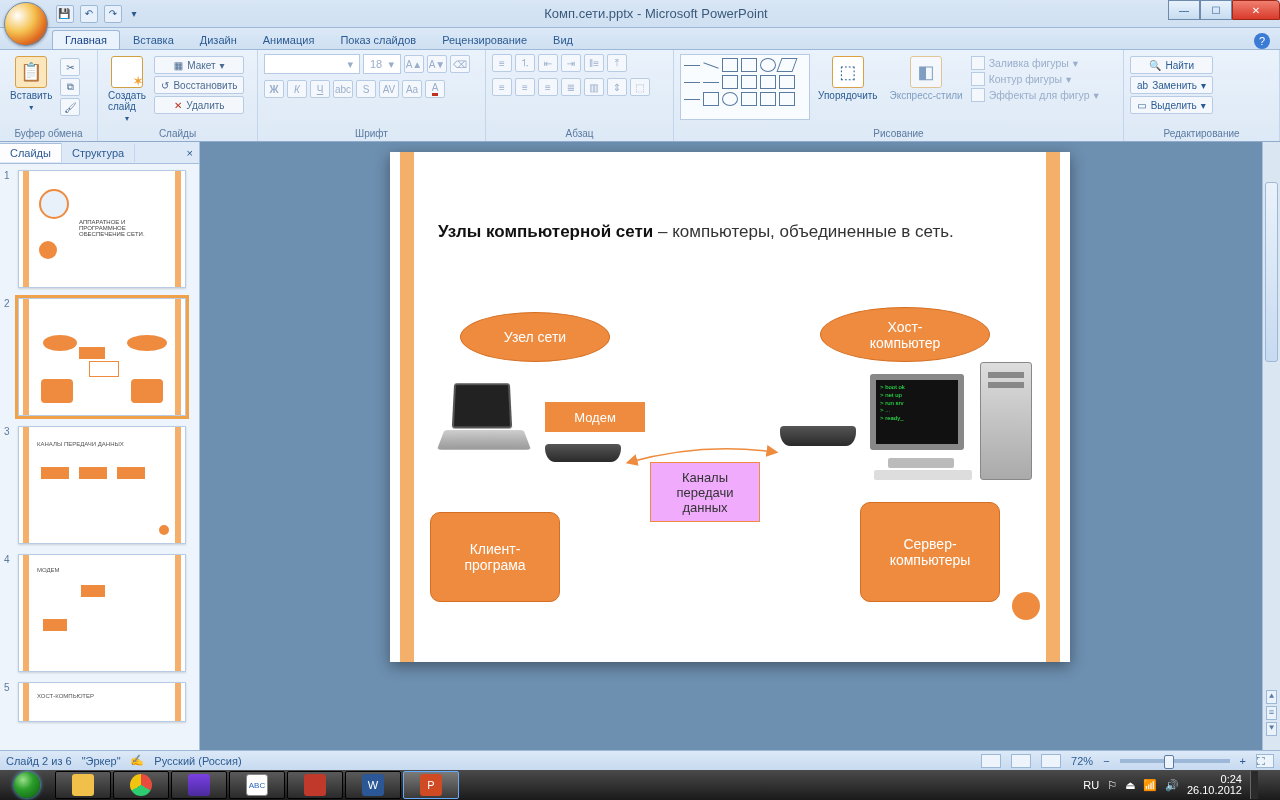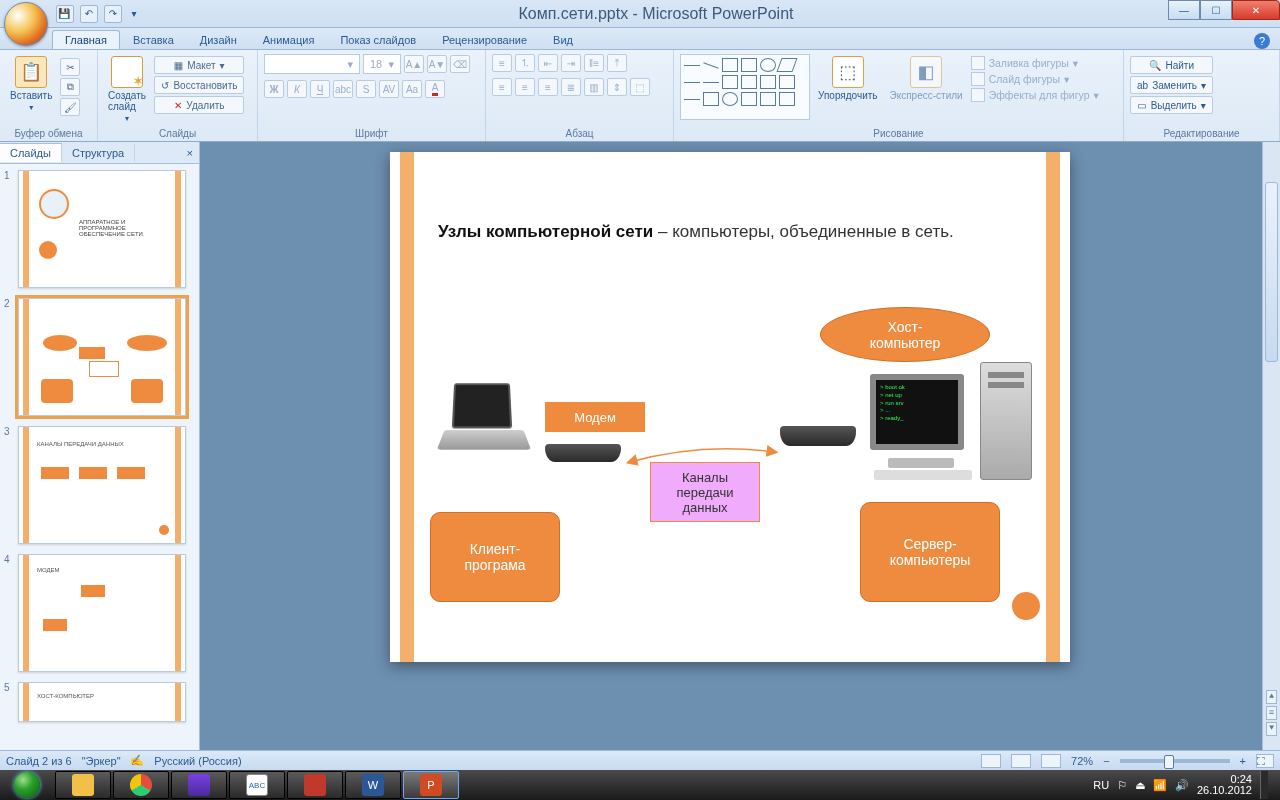--- a/index.html
+++ b/index.html
@@ -2,21 +2,21 @@
 <html><head>
 <meta charset="utf-8">
 <style>
   * { box-sizing: border-box; margin: 0; padding: 0; font-family: "Segoe UI", Tahoma, sans-serif; }
   html, body { width: 1280px; height: 800px; overflow: hidden; background: #5b7f9e; }
   
   .titlebar { height: 28px; background: linear-gradient(#d8e6f5,#cfe0f2); display:flex; align-items:center; position:relative; border-bottom:1px solid #9db8d6; }
   .office-btn { position:absolute; left:4px; top:2px; width:44px; height:44px; border-radius:50%; background:radial-gradient(circle at 30% 30%,#fff,#f5c251 40%,#e06a1e 70%,#2a6bb3); border:1px solid #6b8aac; z-index:10; box-shadow:0 1px 3px rgba(0,0,0,.3);}
   .qat { margin-left:56px; display:flex; gap:6px; align-items:center; }
   .qat-btn { width:18px; height:18px; background:#e8f0fb; border:1px solid #9db8d6; border-radius:2px; font-size:10px; display:flex; align-items:center; justify-content:center; color:#2b5b93;}
-  .title-text { position:absolute; left:50%; transform:translateX(-50%); font-size:16px; color:#3b5a7a;padding-left:32px; }
+  .title-text { position:absolute; left:50%; transform:translateX(-50%); font-size:13px; color:#3b5a7a;padding-left:32px; }
   .win-controls { position:absolute; right:0; top:0; display:flex; }
   .win-btn { width:32px; height:20px; border:1px solid #6b8aac; background:linear-gradient(#e8f2fc,#c8dcf0); display:flex;align-items:center;justify-content:center; font-size:10px; color:#2b5b93;}
   .win-btn.close { width:48px; background:linear-gradient(#f08070,#d93a2a); color:#fff; border-color:#a02818; border-top-right-radius:4px;}
   
   .ribbon-tabs { height:22px; background:linear-gradient(#dce9f7,#cfe0f2); display:flex; align-items:flex-end; padding-left:52px; gap:0; border-bottom:1px solid #9db8d6;}
   .ribbon-tab { padding:3px 12px; font-size:11px; color:#2b5b93; border:1px solid transparent; border-bottom:none; cursor:default;}
   .ribbon-tab.active { background:#eaf2fb; border-color:#9db8d6; border-top-left-radius:3px; border-top-right-radius:3px; color:#15428b;}
   .help-icon { margin-left:auto; margin-right:10px; width:16px;height:16px;border-radius:50%;background:#3a7bd5;color:#fff;font-size:11px;display:flex;align-items:center;justify-content:center;}
   
   .ribbon { height:92px; background:linear-gradient(#eaf2fb,#dde9f6); border-bottom:1px solid #8faacb; display:flex; }
@@ -70,21 +70,21 @@
   .statusbar .spacer{flex:1;}
   .viewbtn { width:20px;height:14px;border:1px solid #9db8d6;background:#eef4fb;}
   .zoom-slider { width:110px; height:4px; background:#9db8d6; position:relative;}
   .zoom-slider::after{content:"";position:absolute;left:44px;top:-4px;width:8px;height:12px;background:#eef4fb;border:1px solid #5a7aa0;border-radius:2px;}
   
   .taskbar { position:absolute; left:0; right:0; bottom:0; height:30px; background:linear-gradient(#4a4a4a,#1a1a1a); display:flex; align-items:center;}
   .startbtn { width:54px; height:30px; display:flex; align-items:center; justify-content:center;}
   .startbtn .orb{width:26px;height:26px;border-radius:50%;background:radial-gradient(circle at 35% 30%,#9be08a,#2a9e2a 40%,#0d5c0d);box-shadow:0 0 4px #6cf;}
   .tb-btn { width:56px; height:28px; margin:0 1px; background:linear-gradient(#5a5a5a,#2a2a2a); border:1px solid #000; border-radius:2px; display:flex;align-items:center;justify-content:center;}
   .tb-btn .ic{width:22px;height:22px;border-radius:3px;}
-  .tray { margin-left:auto; display:flex; align-items:center; gap:8px; color:#fff; font-size:11px; padding-right:12px;}
+  .tray { margin-left:auto; display:flex; align-items:center; gap:8px; color:#fff; font-size:11px; padding-right:22px;}
   .tray .t{display:flex;flex-direction:column;align-items:flex-end;line-height:1;}
   
   .arrow-svg{position:absolute;overflow:visible;}
 </style>
 </head>
 <body>
 
 <div class="titlebar">
   <div class="office-btn"></div>
   <div class="qat">
@@ -237,21 +237,21 @@
       <div class="bigbtn">
         <div class="ico" style="background:#fff;">⬚</div>
         <span>Упорядочить</span>
       </div>
       <div class="bigbtn" style="opacity:.55;">
         <div class="ico" style="background:#fff;">◧</div>
         <span>Экспресс-стили</span>
       </div>
       <div class="stack" style="margin-top:2px;">
         <div class="txtlink"><div class="bx"></div><span>Заливка фигуры</span> ▾</div>
-        <div class="txtlink"><div class="bx"></div><span>Слайд фигуры</span> ▾</div>
+        <div class="txtlink"><div class="bx"></div><span>Контур фигуры</span> ▾</div>
         <div class="txtlink"><div class="bx"></div><span>Эффекты для фигур</span> ▾</div>
       </div>
     </div>
     <div class="group-label">Рисование</div>
   </div>
 
   <div class="group" style="flex:1;">
     <div class="group-body">
       <div class="stack" style="margin-top:2px;">
         <div class="mini wide" style="color:#2b5b93;">
@@ -333,20 +333,23 @@
   </div>
 
   <div class="canvas-area">
     <div class="slide">
       <div class="edge-l"></div>
       <div class="edge-r"></div>
       <div class="slide-title">
         <b>Узлы компьютерной сети</b><span> – компьютеры, объединенные в сеть.</span>
       </div>
 
+      <div class="oval" style="left:70px; top:160px; width:150px; height:50px;">
+          <span>Узел сети</span>
+        </div>
       <div class="oval" style="left:430px; top:155px; width:170px; height:55px; white-space:pre-line;"><span>Хост-
 компьютер</span></div>
 
       <div class="device" style="left:45px; top:230px; width:100px; height:80px;">
         <div style="position:absolute;left:18px;top:0;width:58px;height:46px;background:#222;border:2px solid #555;transform:perspective(120px) rotateX(12deg);border-radius:3px;"></div>
         <div style="position:absolute;left:6px;top:40px;width:86px;height:34px;background:linear-gradient(#cfcfcf,#9a9a9a);transform:perspective(160px) rotateX(55deg);border-radius:4px;"></div>
       </div>
 
       <div class="wrect" style="left:155px; top:250px; width:100px; height:30px; background:#ee8b3e; color:#fff; border:none;">
           <span>Модем</span>

